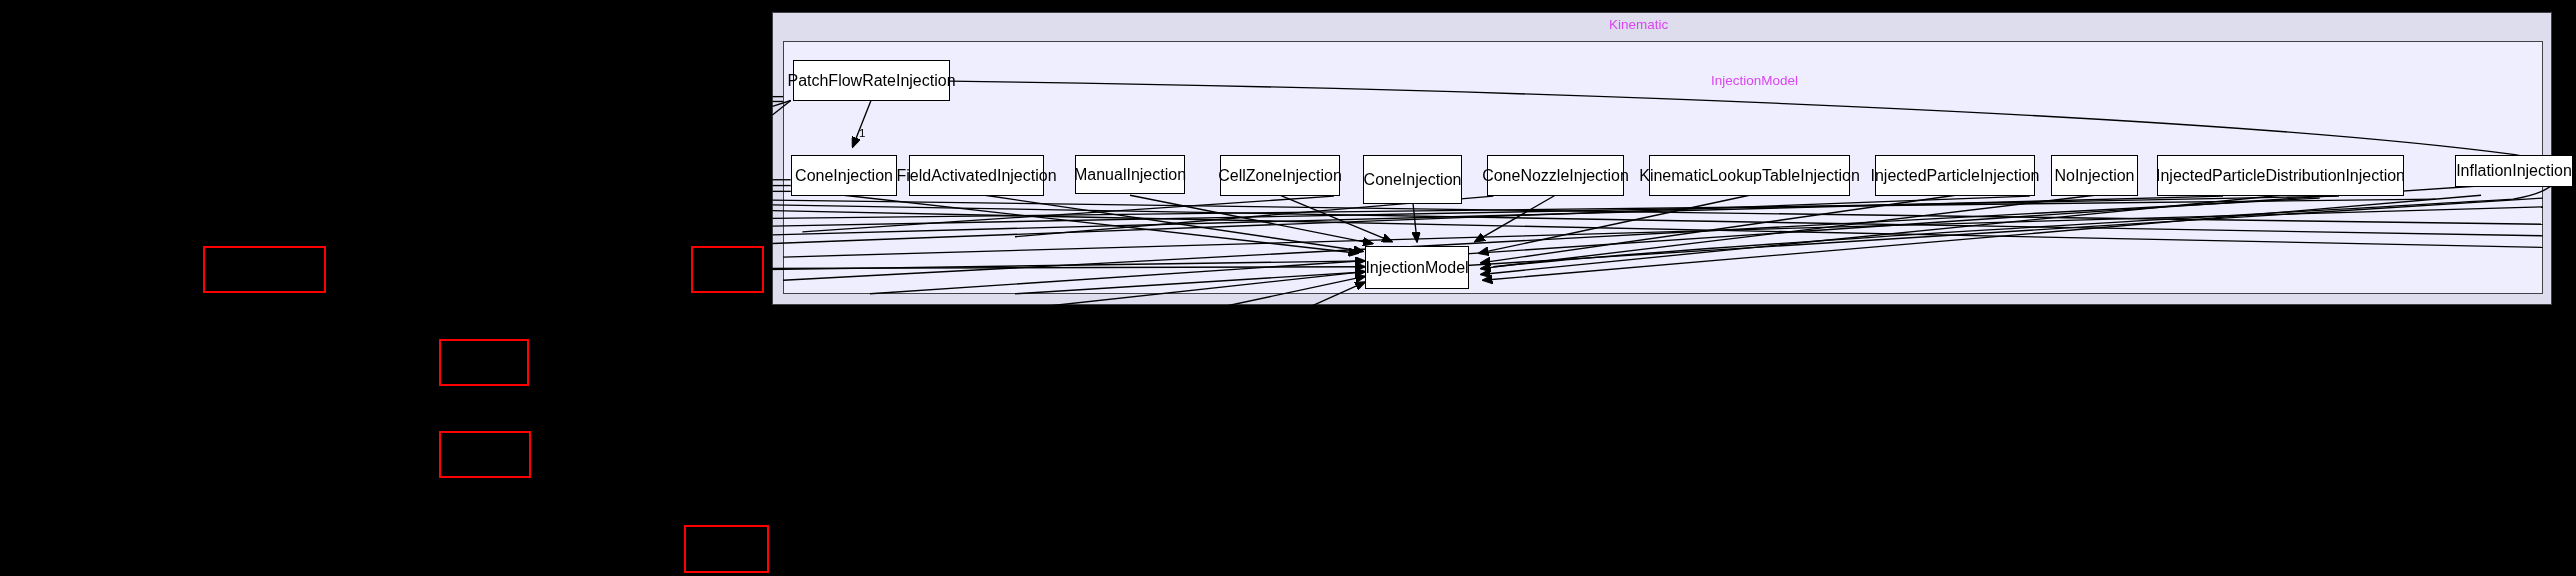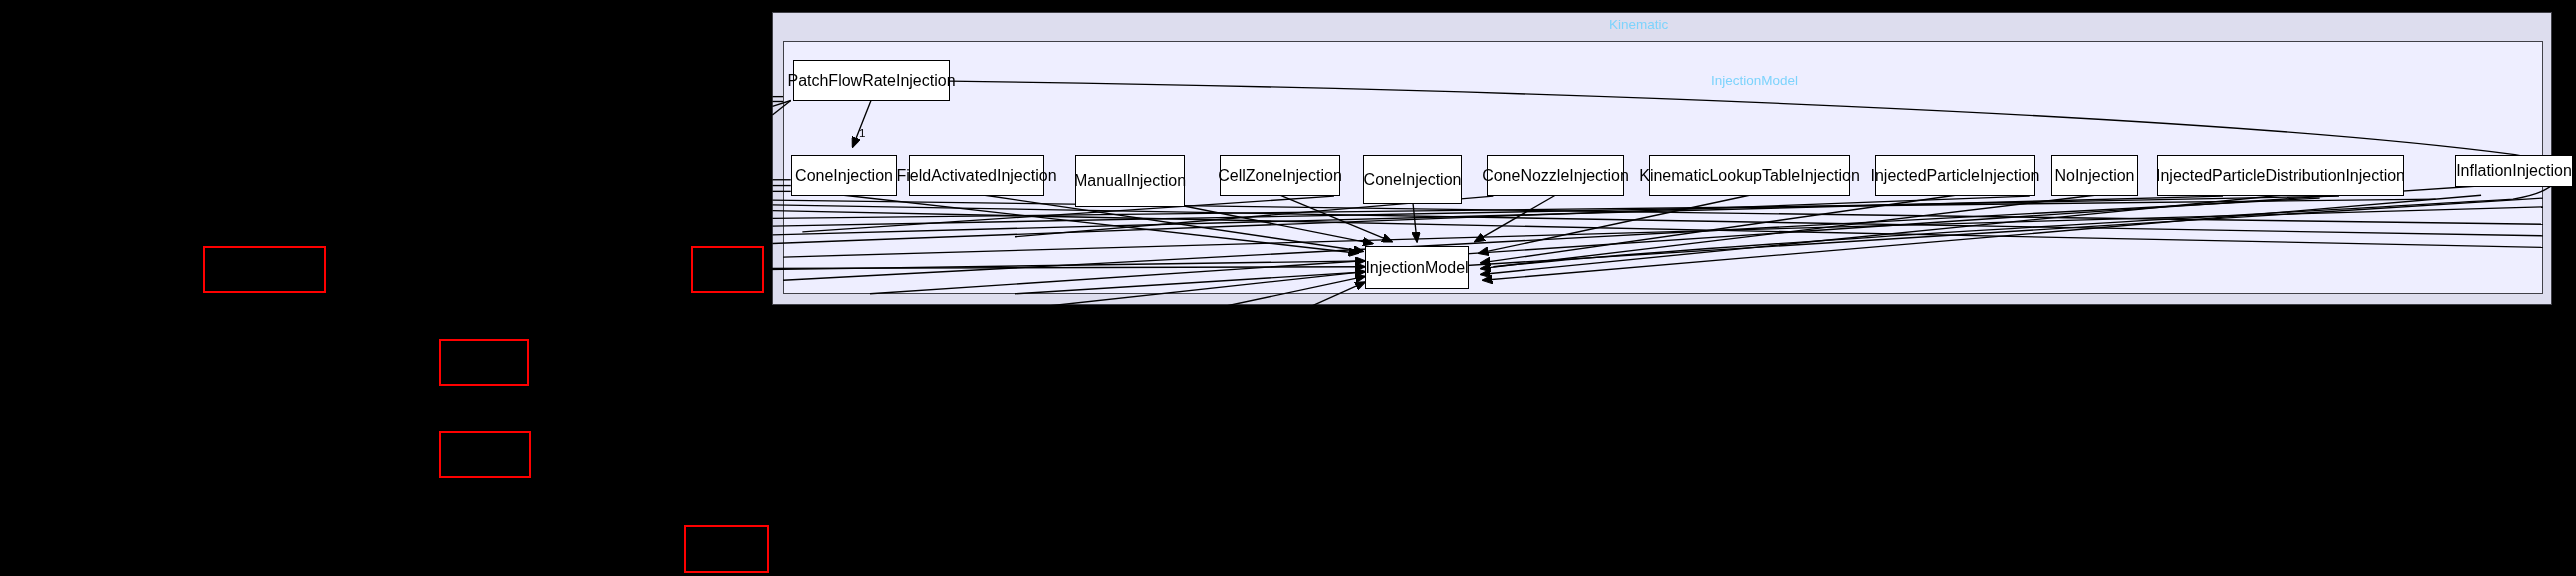--- a/index.html
+++ b/index.html
@@ -23,21 +23,21 @@
     box-sizing: border-box;
   }
   .cluster-inner {
     position: absolute;
     background: #eeeeff;
     border: 1px solid #404047;
     box-sizing: border-box;
   }
   .cluster-label {
     position: absolute;
-    color: #7dd3fc;
+    color: #d946ef;
     font-size: 13.5px;
     line-height: 13.5px;
     white-space: nowrap;
     letter-spacing: 0px;
   }
   .node {
     position: absolute;
     background: #ffffff;
     border: 1.4px solid #000000;
     box-sizing: border-box;
@@ -141,21 +141,21 @@
 
     <path d="M 810,290 L 2400,205"></path>
     <path d="M 900,304 L 2631,188"></path>
     <path d="M 1380,203 L 830,240"></path>
     <path d="M 1545,203 L 1050,245"></path>
   </svg>
 
   <div class="node" style="left:793px; top:60px; width:157px; height:41px;">PatchFlowRateInjection</div>
   <div class="node" style="left:791px; top:155px; width:106px; height:41px;">ConeInjection</div>
   <div class="node" style="left:909px; top:155px; width:135px; height:41px;">FieldActivatedInjection</div>
-  <div class="node" style="left:1075px; top:155px; width:110px; height:52px;">ManualInjection</div>
+  <div class="node" style="left:1075px; top:155px; width:110px; height:39px;">ManualInjection</div>
   <div class="node" style="left:1220px; top:155px; width:120px; height:41px;">CellZoneInjection</div>
   <div class="node" style="left:1363px; top:155px; width:99px; height:49px;">ConeInjection</div>
   <div class="node" style="left:1487px; top:155px; width:137px; height:41px;">ConeNozzleInjection</div>
   <div class="node" style="left:1649px; top:155px; width:201px; height:41px;">KinematicLookupTableInjection</div>
   <div class="node" style="left:1875px; top:155px; width:160px; height:41px;">InjectedParticleInjection</div>
   <div class="node" style="left:2051px; top:155px; width:87px; height:41px;">NoInjection</div>
   <div class="node" style="left:2157px; top:155px; width:247px; height:41px;">InjectedParticleDistributionInjection</div>
   <div class="node" style="left:2422px; top:155px; width:118px; height:32px;margin-left:33px;">InflationInjection</div>
   <div class="node" style="left:1365px; top:246px; width:104px; height:43px;">InjectionModel</div>
 

